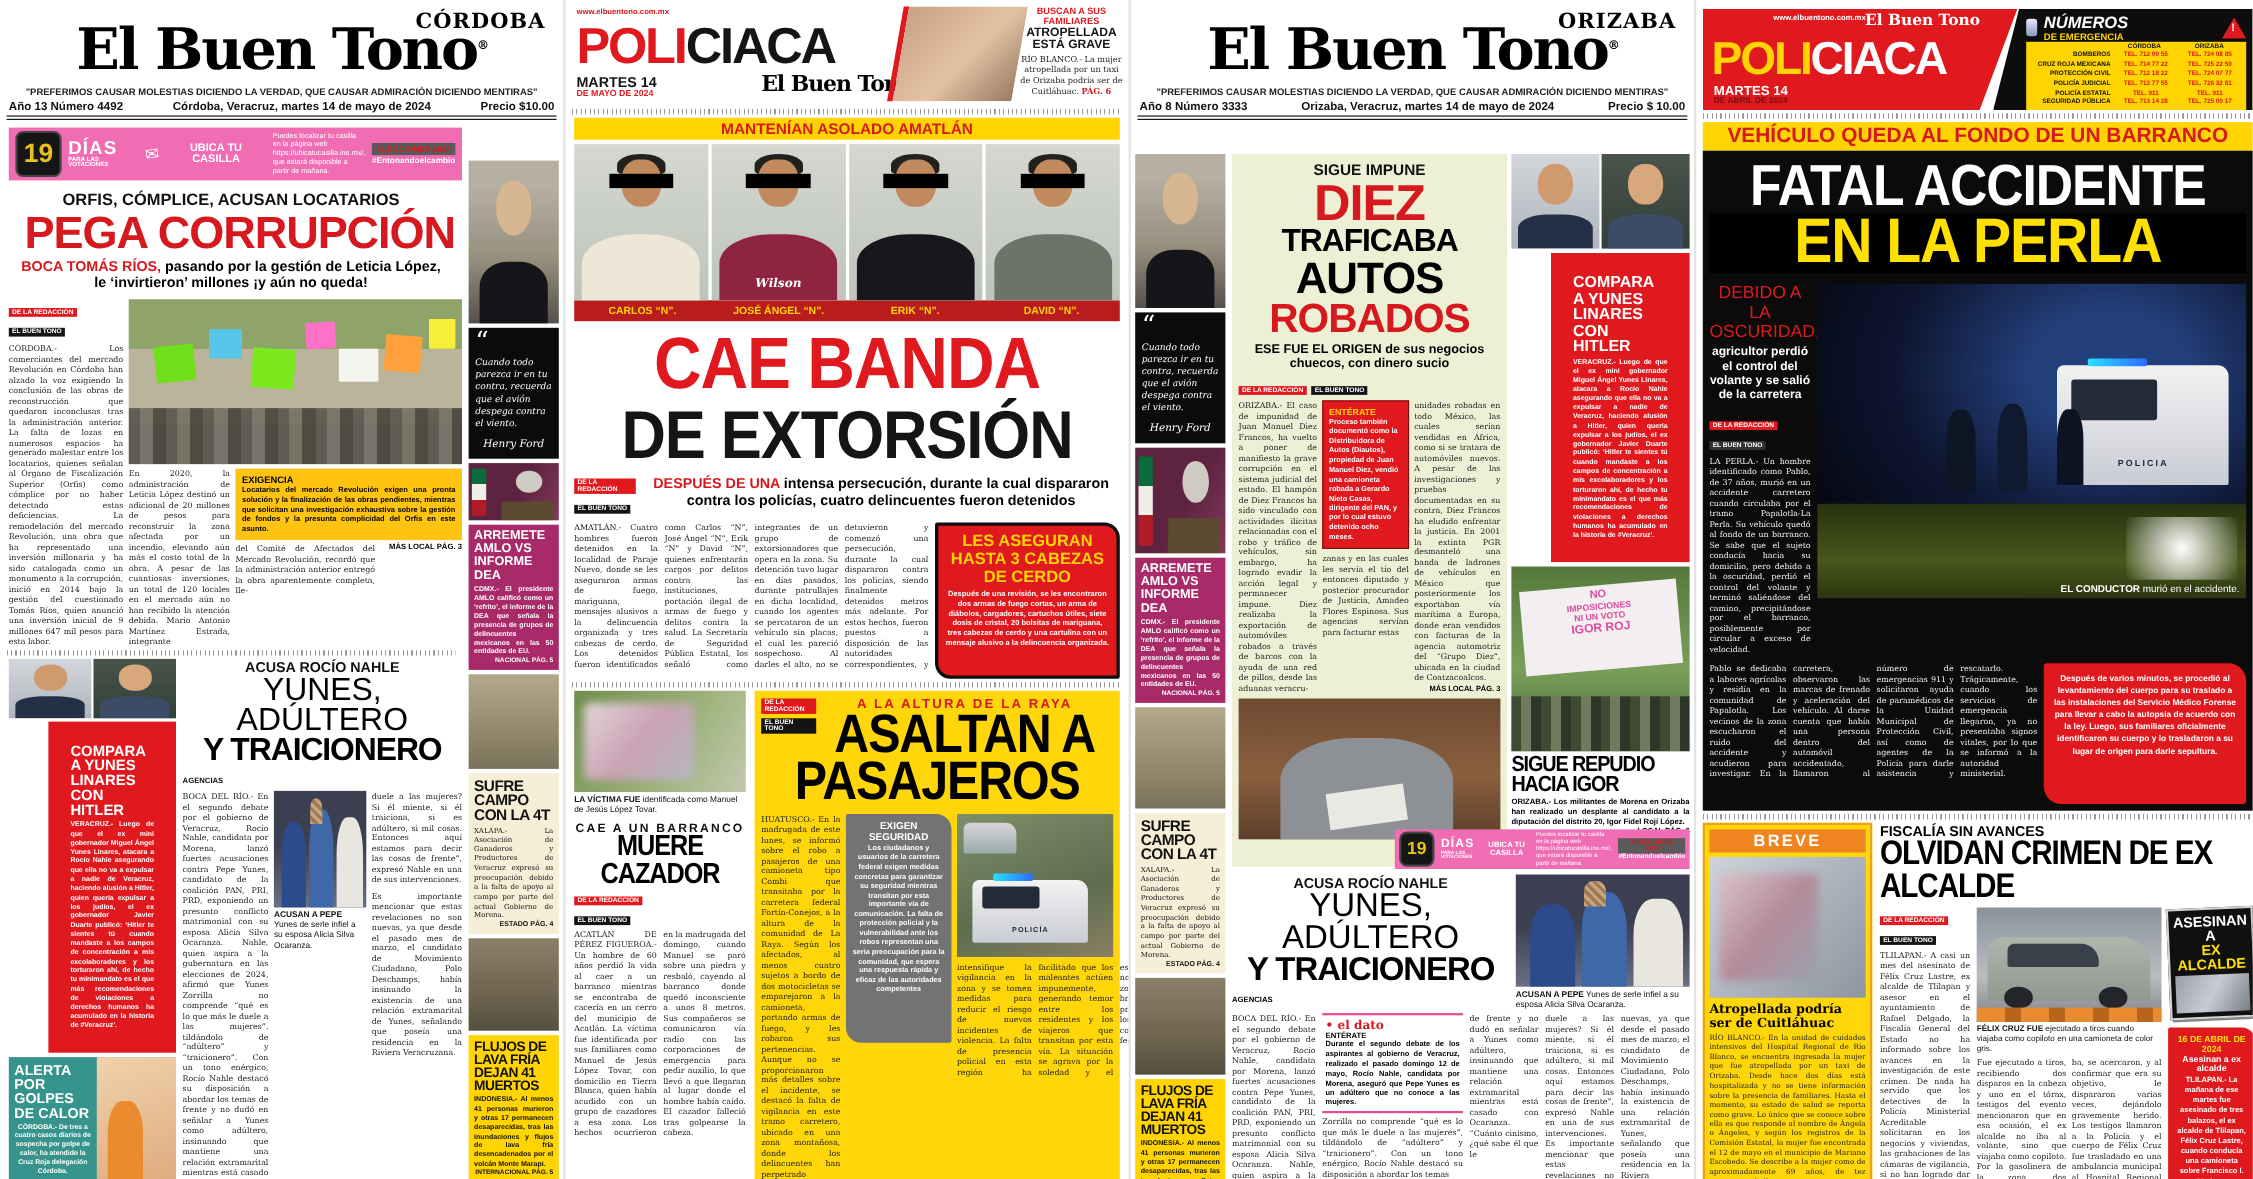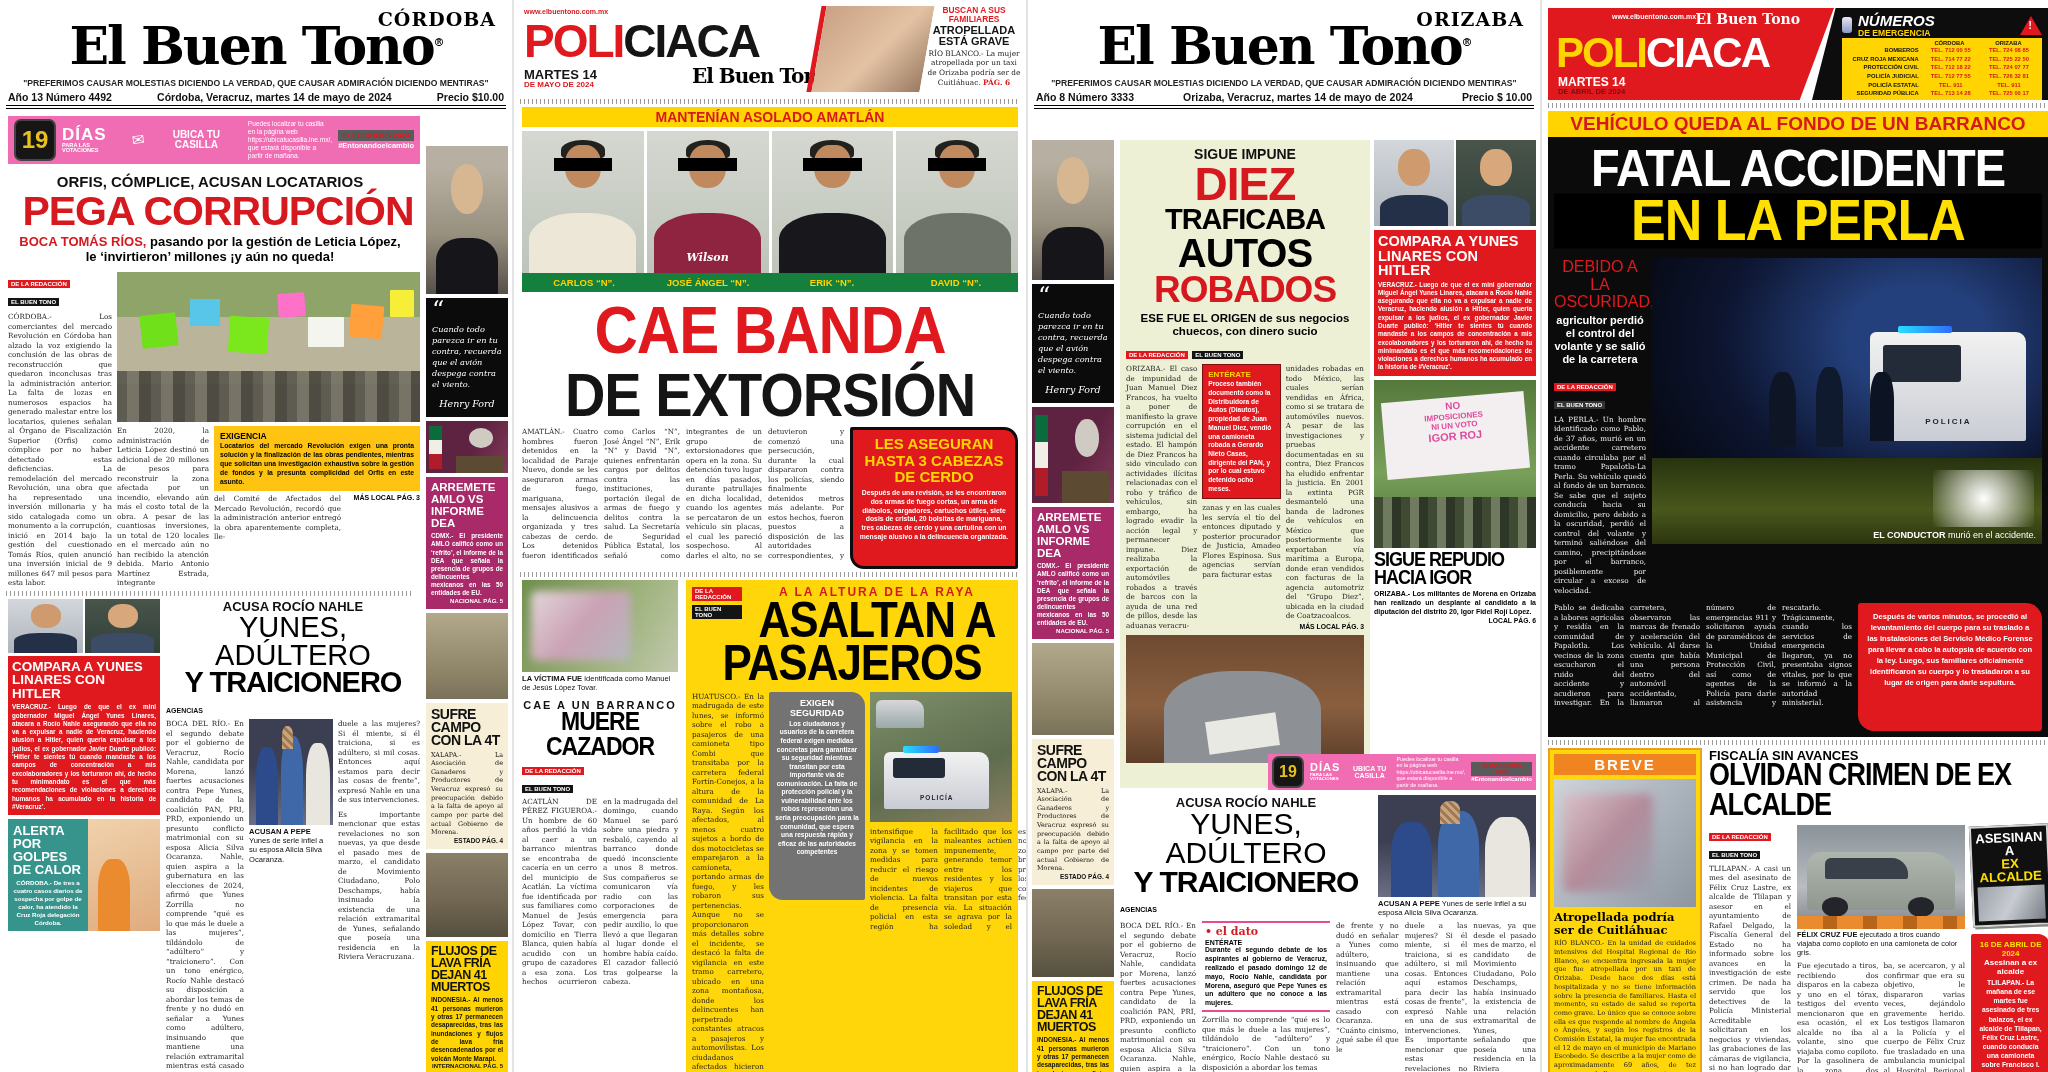--- a/index.html
+++ b/index.html
@@ -47,37 +47,37 @@
   .fordq .qa{font-family:"DejaVu Serif",serif;font-style:italic;font-size:9.5px;text-align:center;margin-top:8px;}
   .boxmag{background:#a92a68;color:#fff;padding:5px;}
   .boxmag .t{font-size:11.5px;font-weight:bold;line-height:1.02;}
   .boxmag .x{font-size:6.3px;font-weight:bold;line-height:1.3;margin-top:3px;text-align:justify;}
   .boxcream{background:#f6eed6;color:#111;padding:5px;}
   .boxcream .t{font-size:14px;font-weight:bold;line-height:.95;letter-spacing:-.5px;}
   .boxcream .x{font-family:"DejaVu Serif",serif;font-size:6.4px;line-height:1.35;margin-top:3px;text-align:justify;}
   .boxyellow{background:#ffd400;color:#111;padding:5px;}
   .boxyellow .t{font-size:12.5px;font-weight:bold;line-height:.95;letter-spacing:-.5px;}
   .boxyellow .x{font-size:6.4px;font-weight:bold;line-height:1.3;margin-top:3px;text-align:justify;}
-  .boxred{background:#e0191f;color:#fff;padding:4px;}
+  .boxred{background:#e0191f;color:#fff;padding:20px;margin-left:36px;}
   .boxred .t{font-size:13.5px;font-weight:bold;line-height:1;}
   .boxred .x{font-size:6.3px;font-weight:bold;line-height:1.32;margin-top:3px;text-align:justify;}
   .boxteal{background:#37948c;color:#fff;display:flex;}
   .boxteal .t{font-size:13px;font-weight:bold;line-height:1;}
   .boxteal .x{font-size:6.2px;font-weight:bold;line-height:1.3;margin-top:3px;text-align:center;}
   
   .pol-title{font-size:46px;font-weight:bold;letter-spacing:-2px;line-height:1;}
   .pol-sub{font-family:"DejaVu Serif",serif;font-weight:bold;font-size:20px;letter-spacing:-1px;}
   .ybanner{background:#ffd400;text-align:center;font-weight:bold;color:#d6191f;padding:2px 0;}
   .mug{flex:1;height:142px;background:linear-gradient(180deg,#d4d8d0,#bfc4bb);position:relative;}
   .mug .hair{position:absolute;top:6%;left:32%;width:36%;height:14%;background:#23211e;border-radius:50% 50% 20% 20%;}
   .mug .head{position:absolute;top:10%;left:35%;width:30%;height:30%;background:#c08a5e;border-radius:42% 42% 46% 46%;}
   .mug .bar{position:absolute;top:19%;left:26%;width:48%;height:9%;background:#000;}
   .mug .torso{position:absolute;bottom:0;left:6%;width:88%;height:42%;border-radius:44% 44% 0 0;}
   .mug .logo{position:absolute;bottom:6%;width:100%;text-align:center;font-family:"DejaVu Serif",serif;font-style:italic;font-weight:bold;font-size:11px;color:#fff;}
-  .mugnames{background:#15803d;display:flex;}
+  .mugnames{background:#b91c1c;display:flex;}
   .mugnames span{flex:1;color:#ffd400;font-weight:bold;font-size:9.5px;text-align:center;padding:4px 0;}
   .blackbox{background:#737373;color:#fff;padding:6px;border-radius:2px 14px 2px 14px;}
   
   .ph-protest{background:linear-gradient(180deg,#8fa468 0 30%,#b9b49a 30% 75%,#a8a391 75%);}
   .sign{position:absolute;border-radius:1px;}
   .crowd{position:absolute;bottom:0;width:100%;height:34%;background:repeating-linear-gradient(90deg,#4c4a42 0 10px,#6b675c 10px 22px,#37352f 22px 34px);opacity:.8;}
   .ph-ford{background:linear-gradient(180deg,#b7b0a2 0 15%,#97907f 60%,#56504a);}
   .ford-face{position:absolute;top:12%;left:30%;width:40%;height:34%;background:#d7b792;border-radius:48%;}
   .ford-suit{position:absolute;bottom:0;left:12%;width:76%;height:38%;background:#15151a;border-radius:40% 40% 0 0;}
   .ph-amlo{background:linear-gradient(120deg,#5e2340 0 55%,#83395a);}
@@ -344,20 +344,24 @@
     <div class="mugnames" style="margin:0 8px;">
       <span>CARLOS “N”.</span>
         <span>JOSÉ ÁNGEL “N”.</span>
         <span>ERIK “N”.</span>
         <span>DAVID “N”.</span>
     </div>
 
     <div class="hl" style="font-size:60px;color:#e0191f;margin-top:10px;transform:scale(1,1.1);">CAE BANDA</div>
     <div class="hl" style="font-size:56px;color:#151515;margin-top:8px;transform:scale(1,1.1);">DE EXTORSIÓN</div>
 
+    <div style="display:flex;margin:12px 8px 0;gap:6px;">
+      <div style="width:56px;flex:0 0 56px;"><span class="tagr">DE LA REDACCIÓN</span><br><span class="tagb">EL BUEN TONO</span></div>
+      <div style="flex:1;font-size:13px;font-weight:bold;text-align:center;line-height:1.15;"><span class="red">DESPUÉS DE UNA</span><span> intensa persecución, durante la cual dispararon contra los policías, cuatro delincuentes fueron detenidos</span></div>
+    </div>
 
     <div style="display:flex;gap:6px;margin:6px 8px 0;">
       <div class="body-t cols4" style="flex:1;height:142px;">AMATLÁN.- Cuatro hombres fueron detenidos en la localidad de Paraje Nuevo, donde se les aseguraron armas de fuego, mariguana, mensajes alusivos a la delincuencia organizada y tres cabezas de cerdo. Los detenidos fueron identificados como Carlos “N”, José Ángel “N”, Erik “N” y David “N”, quienes enfrentarán cargos por delitos contra las instituciones, portación ilegal de armas de fuego y delitos contra la salud. La Secretaría de Seguridad Pública Estatal, los señaló como integrantes de un grupo de extorsionadores que opera en la zona. Su detención tuvo lugar en días pasados, durante patrullajes en dicha localidad, cuando los agentes se percataron de un vehículo sin placas, el cual les pareció sospechoso. Al darles el alto, no se detuvieron y comenzó una persecución, durante la cual dispararon contra los policías, siendo finalmente detenidos metros más adelante. Por estos hechos, fueron puestos a disposición de las autoridades correspondientes, y será un juez quien determine la situación legal de estos cuatro hombres.</div>
       <div class="blackbox" style="width:150px;flex:0 0 150px;background:#e0191f;border:3px solid #0d0d0d;">
         <div style="color:#ffd400;font-weight:bold;font-size:15px;text-align:center;line-height:1.1;">LES ASEGURAN HASTA 3 CABEZAS DE CERDO</div>
         <div style="color:#fff;font-weight:bold;font-size:6.8px;line-height:1.3;margin-top:3px;text-align:center;">Después de una revisión, se les encontraron dos armas de fuego cortas, un arma de diábolos, cargadores, cartuchos útiles, siete dosis de cristal, 20 bolsitas de mariguana, tres cabezas de cerdo y una cartulina con un mensaje alusivo a la delincuencia organizada.</div>
       </div>
     </div>
     <div class="dots"></div>
 

